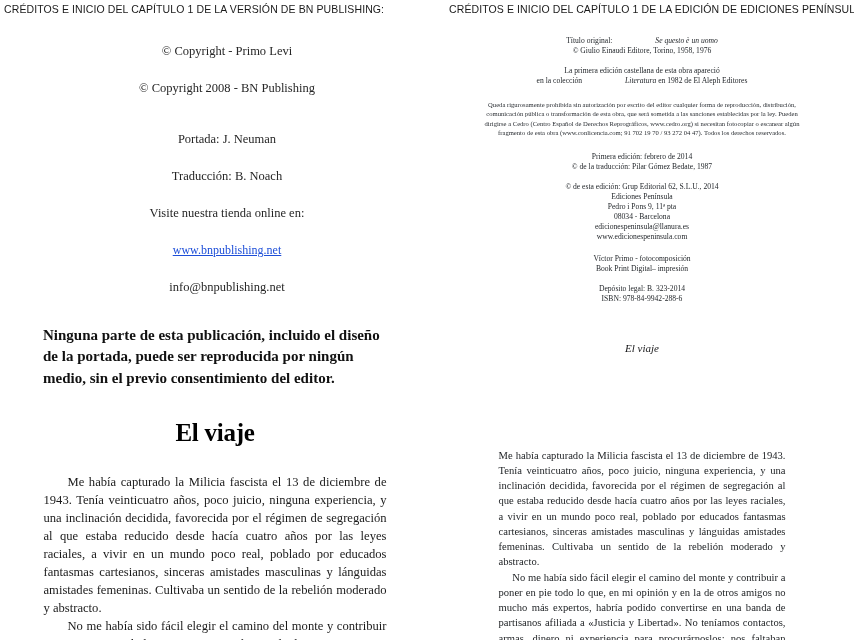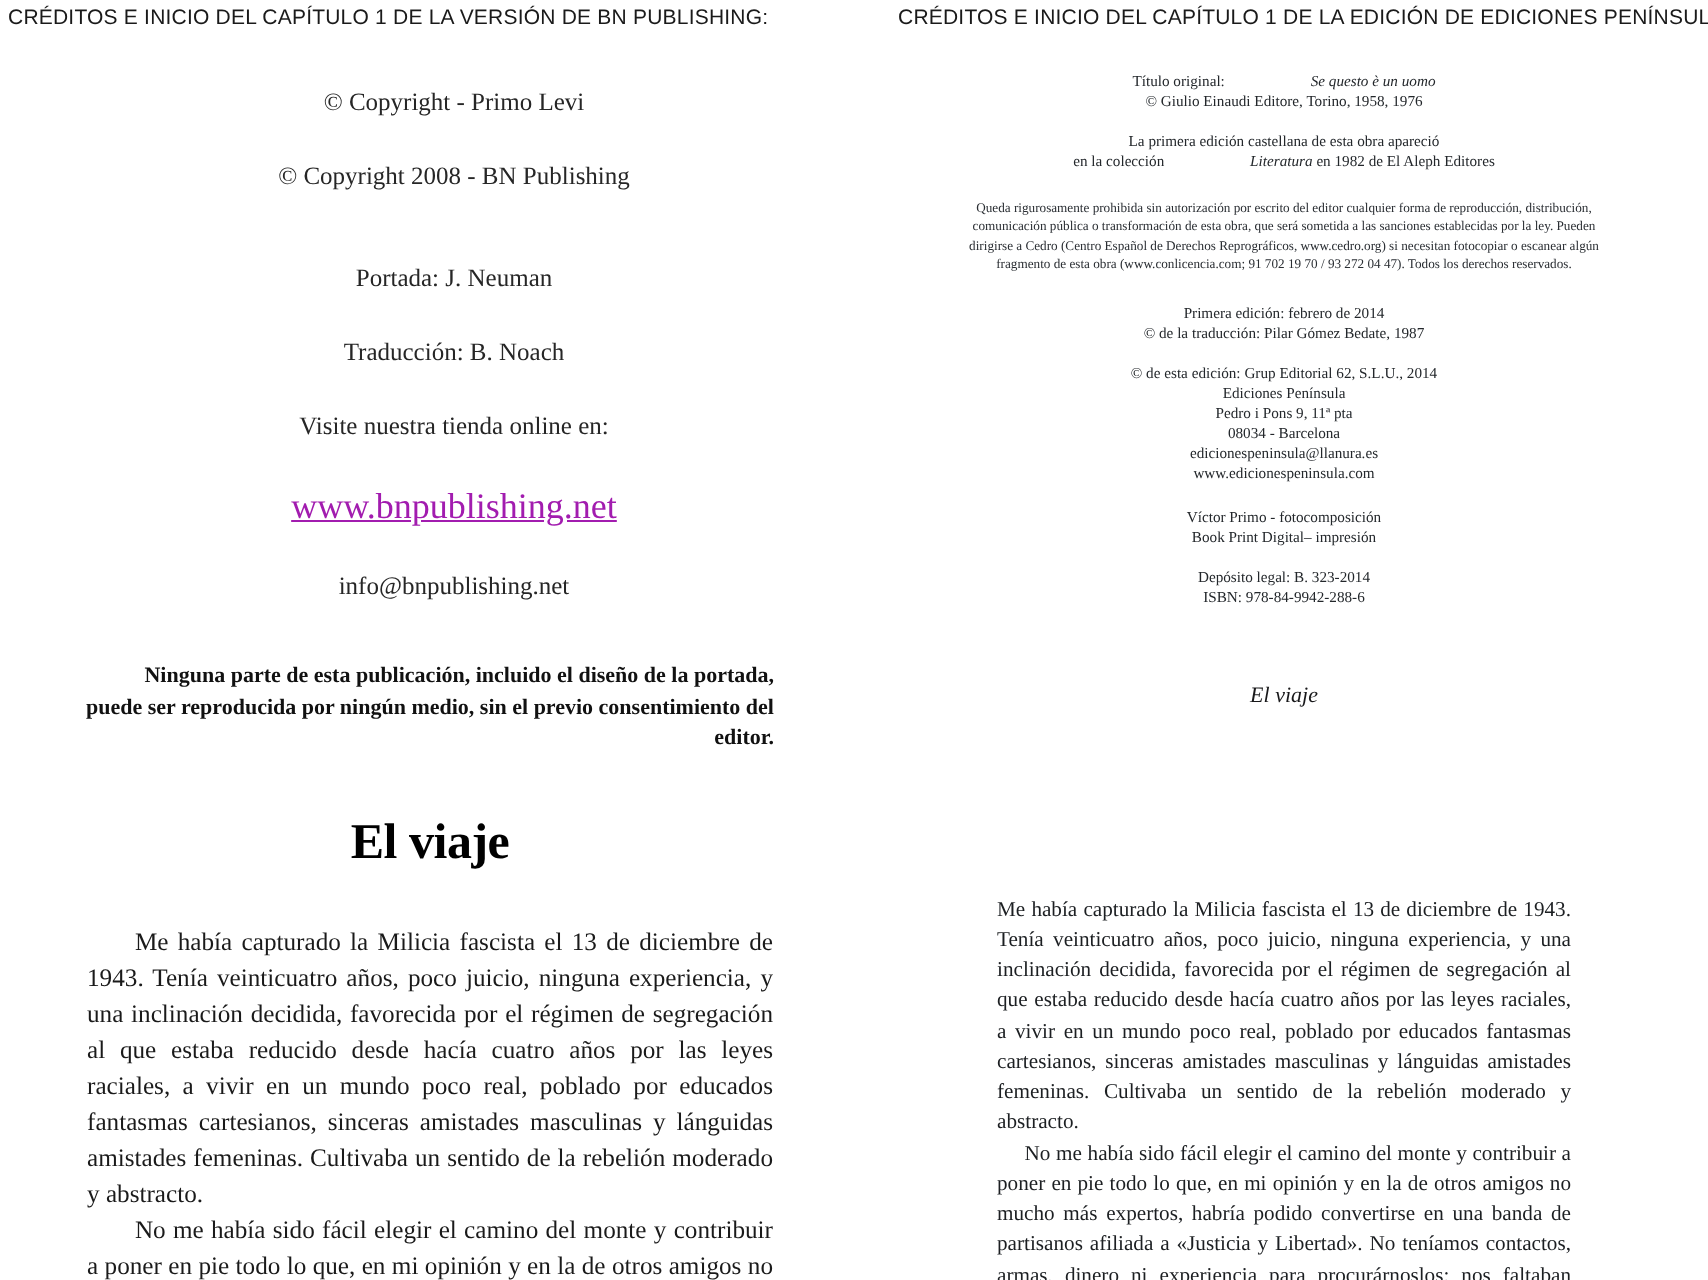--- a/index.html
+++ b/index.html
@@ -53,31 +53,31 @@
     margin: 0;
     padding: 0;
   }
   .sp-18 { height: 18px; }
   .sp-22 { height: 22px; }
   .sp-26 { height: 26px; }
   .sp-30 { height: 30px; }
   .sp-36 { height: 36px; }
 
   a.weblink {
-    color: #a21caf;
+    color: #1d4ed8;
     text-decoration: underline;
-    font-size: 18px;
+    font-size: 12px;
   }
 
   .left-notice {
     margin: 0 auto;
     width: 344px;
-    text-align: right;
+    text-align: left;
     font-weight: bold;
-    font-size: 11px;
+    font-size: 15px;
     line-height: 1.42;
     color: #111111;
   }
 
   .left-title {
     margin: 0;
     width: 430px;
     text-align: center;
     font-weight: bold;
     font-size: 25px;

